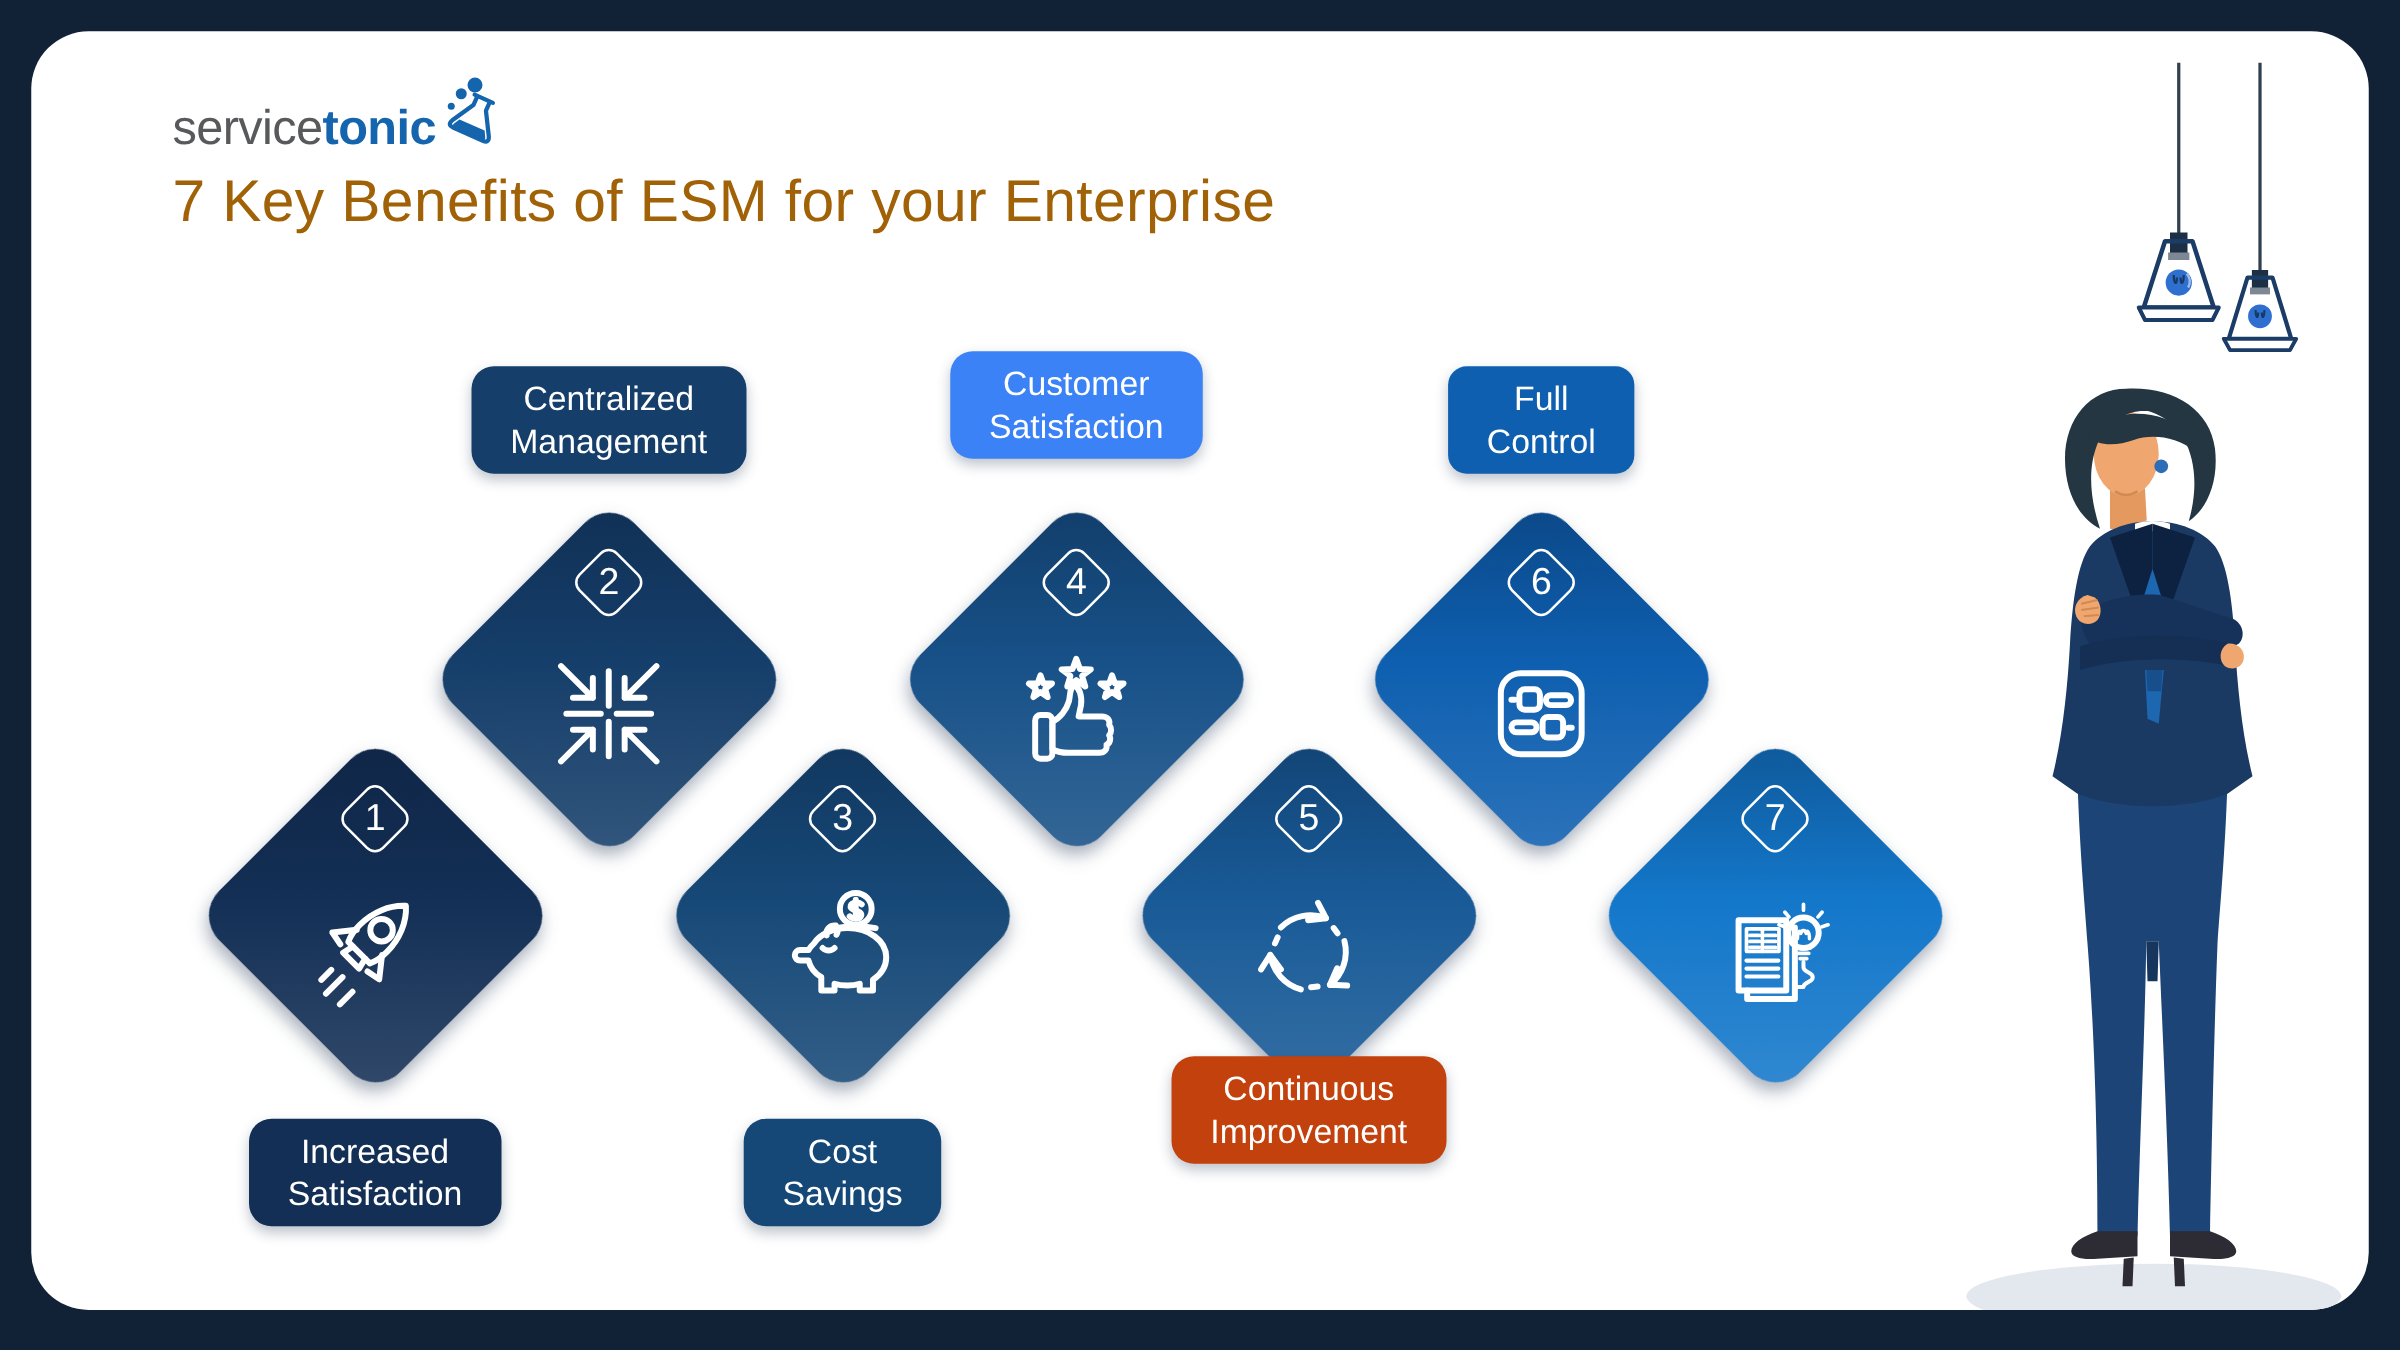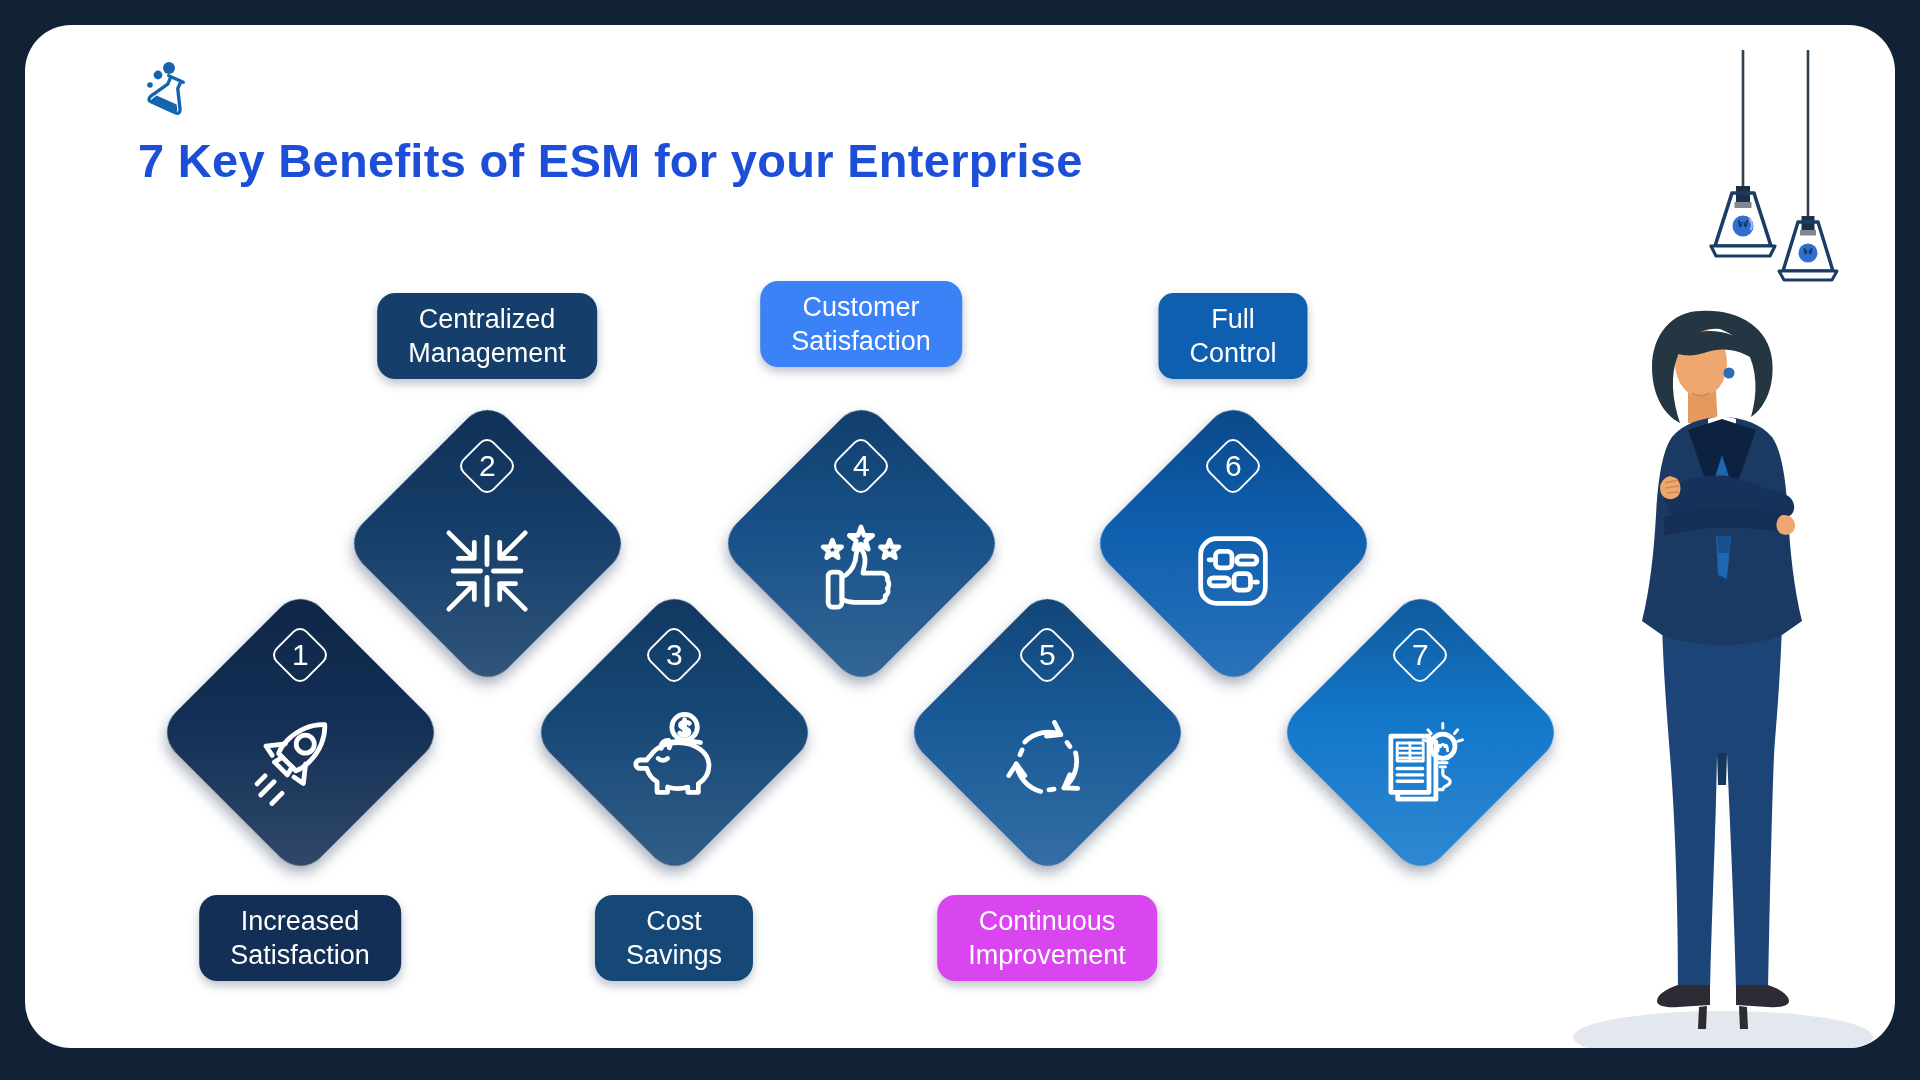--- a/index.html
+++ b/index.html
@@ -44,33 +44,36 @@
   .lamps-svg { position:absolute; left:1650px; top:25px; }
   .woman-svg { position:absolute; left:1545px; top:260px; }
 </style>
 </head>
 <body>
 
 <div id="frame" style="background-color: rgb(17, 33, 54);">
   <div class="card" style="background-color: rgb(255, 255, 255);">
 
     <div class="logo">
+      <div class="logo-text">
+        <span class="logo-gray" style="color:#58595b;">service</span><span class="logo-blue" style="color:#1565ae;">tonic</span>
+      </div>
       <svg class="flask-svg" width="70" height="64" viewBox="0 0 70 64">
         <circle cx="12" cy="24" r="2.8" fill="#1565ae"></circle>
         <circle cx="20" cy="14" r="4.4" fill="#1565ae"></circle>
         <circle cx="31" cy="7" r="6" fill="#1565ae"></circle>
         <g transform="translate(38,18) rotate(24)">
           <path d="M-8 0 L8 0" stroke="#1565ae" stroke-width="3.4" fill="none" stroke-linecap="round"></path>
           <path d="M-5.5 1 L-5.5 8 L-16 26 Q-18.4 31 -13 31 L13 31 Q18.4 31 16 26 L5.5 8 L5.5 1" stroke="#1565ae" stroke-width="3.4" fill="none" stroke-linejoin="round" stroke-linecap="round"></path>
           <path d="M-11 23 L11 23 L13.8 28 Q14.7 30 11.8 30 L-11.8 30 Q-14.7 30 -13.8 28 Z" fill="#1565ae"></path>
         </g>
       </svg>
     </div>
 
-    <div class="page-title" style="color:#1d4ed8;font-weight:bold;">7 Key Benefits of ESM for your Enterprise</div>
+    <div class="page-title" style="color:#a16207;">7 Key Benefits of ESM for your Enterprise</div>
 
     <div class="diamond-wrap" style="left:130px; top:562px;">
       <div class="diamond-shape" style="background-color: rgb(19, 47, 85);"></div>
       <div class="diamond-content">
         <div class="num-badge">
             <span>1</span>
           </div>
         <div class="icon-box">
           <svg viewBox="0 0 100 100">
             <g class="ic" transform="rotate(45 50 40)">
@@ -218,21 +221,21 @@
     </div>
 
     <div class="pill" style="left: 275px; top: 870px; background-color: rgb(19, 47, 85);">Increased
 Satisfaction</div>
     <div class="pill" style="left: 462px; top: 268px; background-color: rgb(21, 62, 106);">Centralized
 Management</div>
     <div class="pill" style="left: 649px; top: 870px; background-color: rgb(22, 72, 119);">Cost
 Savings</div>
     <div class="pill" style="left: 836px; top: 256px; background-color: #3b82f6;">Customer
 Satisfaction</div>
-    <div class="pill" style="left: 1022px; top: 870px; background-color: #d946ef;">Continuous
+    <div class="pill" style="left: 1022px; top: 820px; background-color: #c2410c;">Continuous
 Improvement</div>
     <div class="pill" style="left: 1208px; top: 268px; background-color: rgb(14, 95, 176); border-radius: 15px;">Full
 Control</div>
 
     <svg class="lamps-svg" width="200" height="240" viewBox="0 0 200 240">
 
       <path d="M68 0 L68 140" stroke="#31404f" stroke-width="2.6" fill="none"></path>
       <rect x="61" y="136" width="14" height="18" fill="#1d2f44"></rect>
       <rect x="59.5" y="152" width="17" height="6" fill="#7d8894"></rect>
       <circle cx="68" cy="176" r="10.5" fill="#2e6fd0"></circle>

